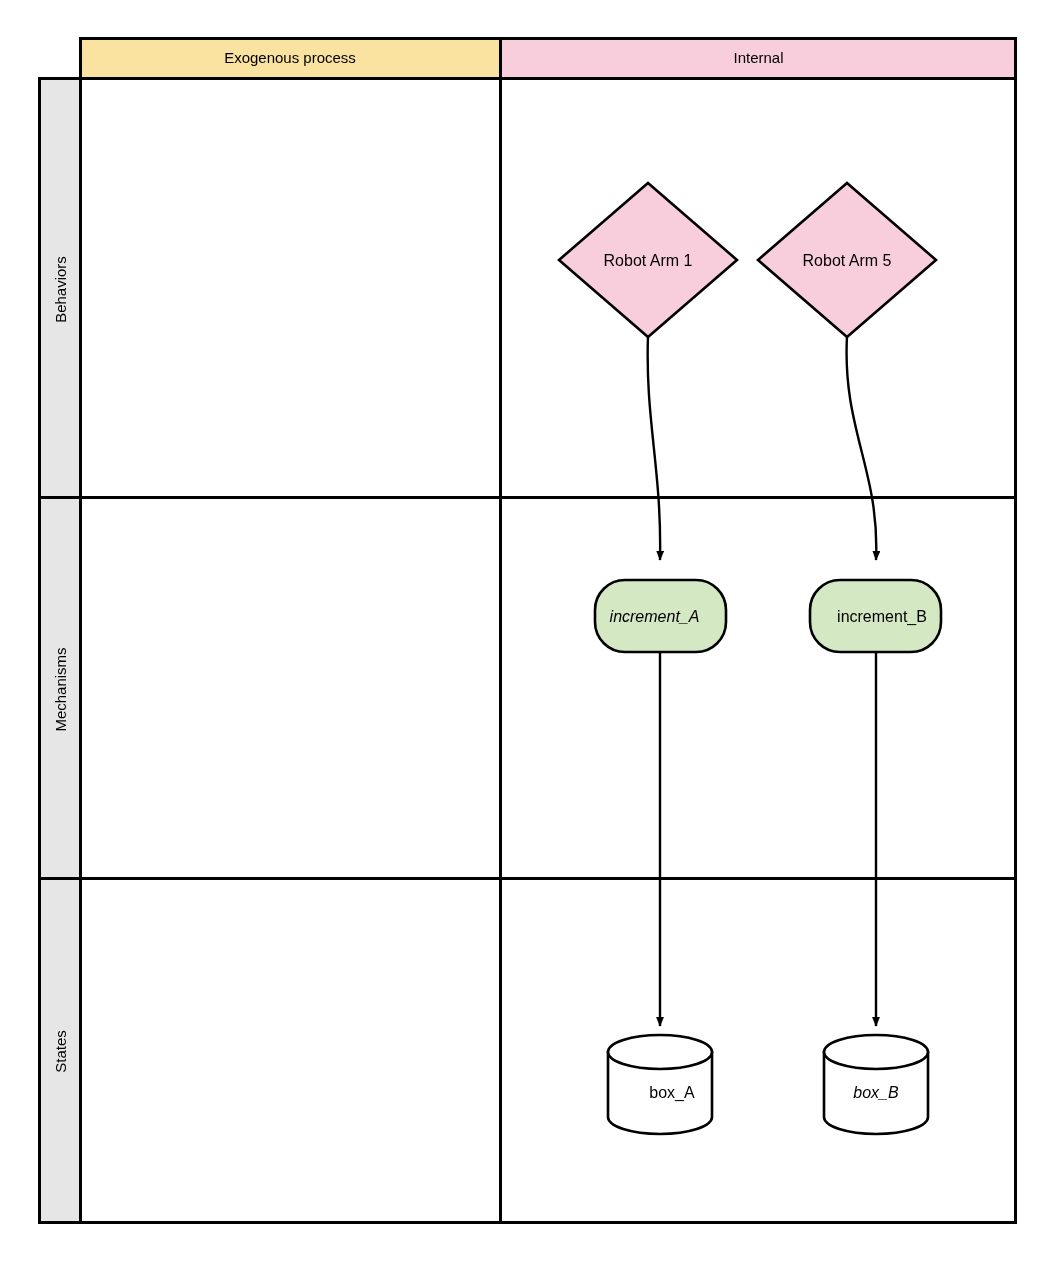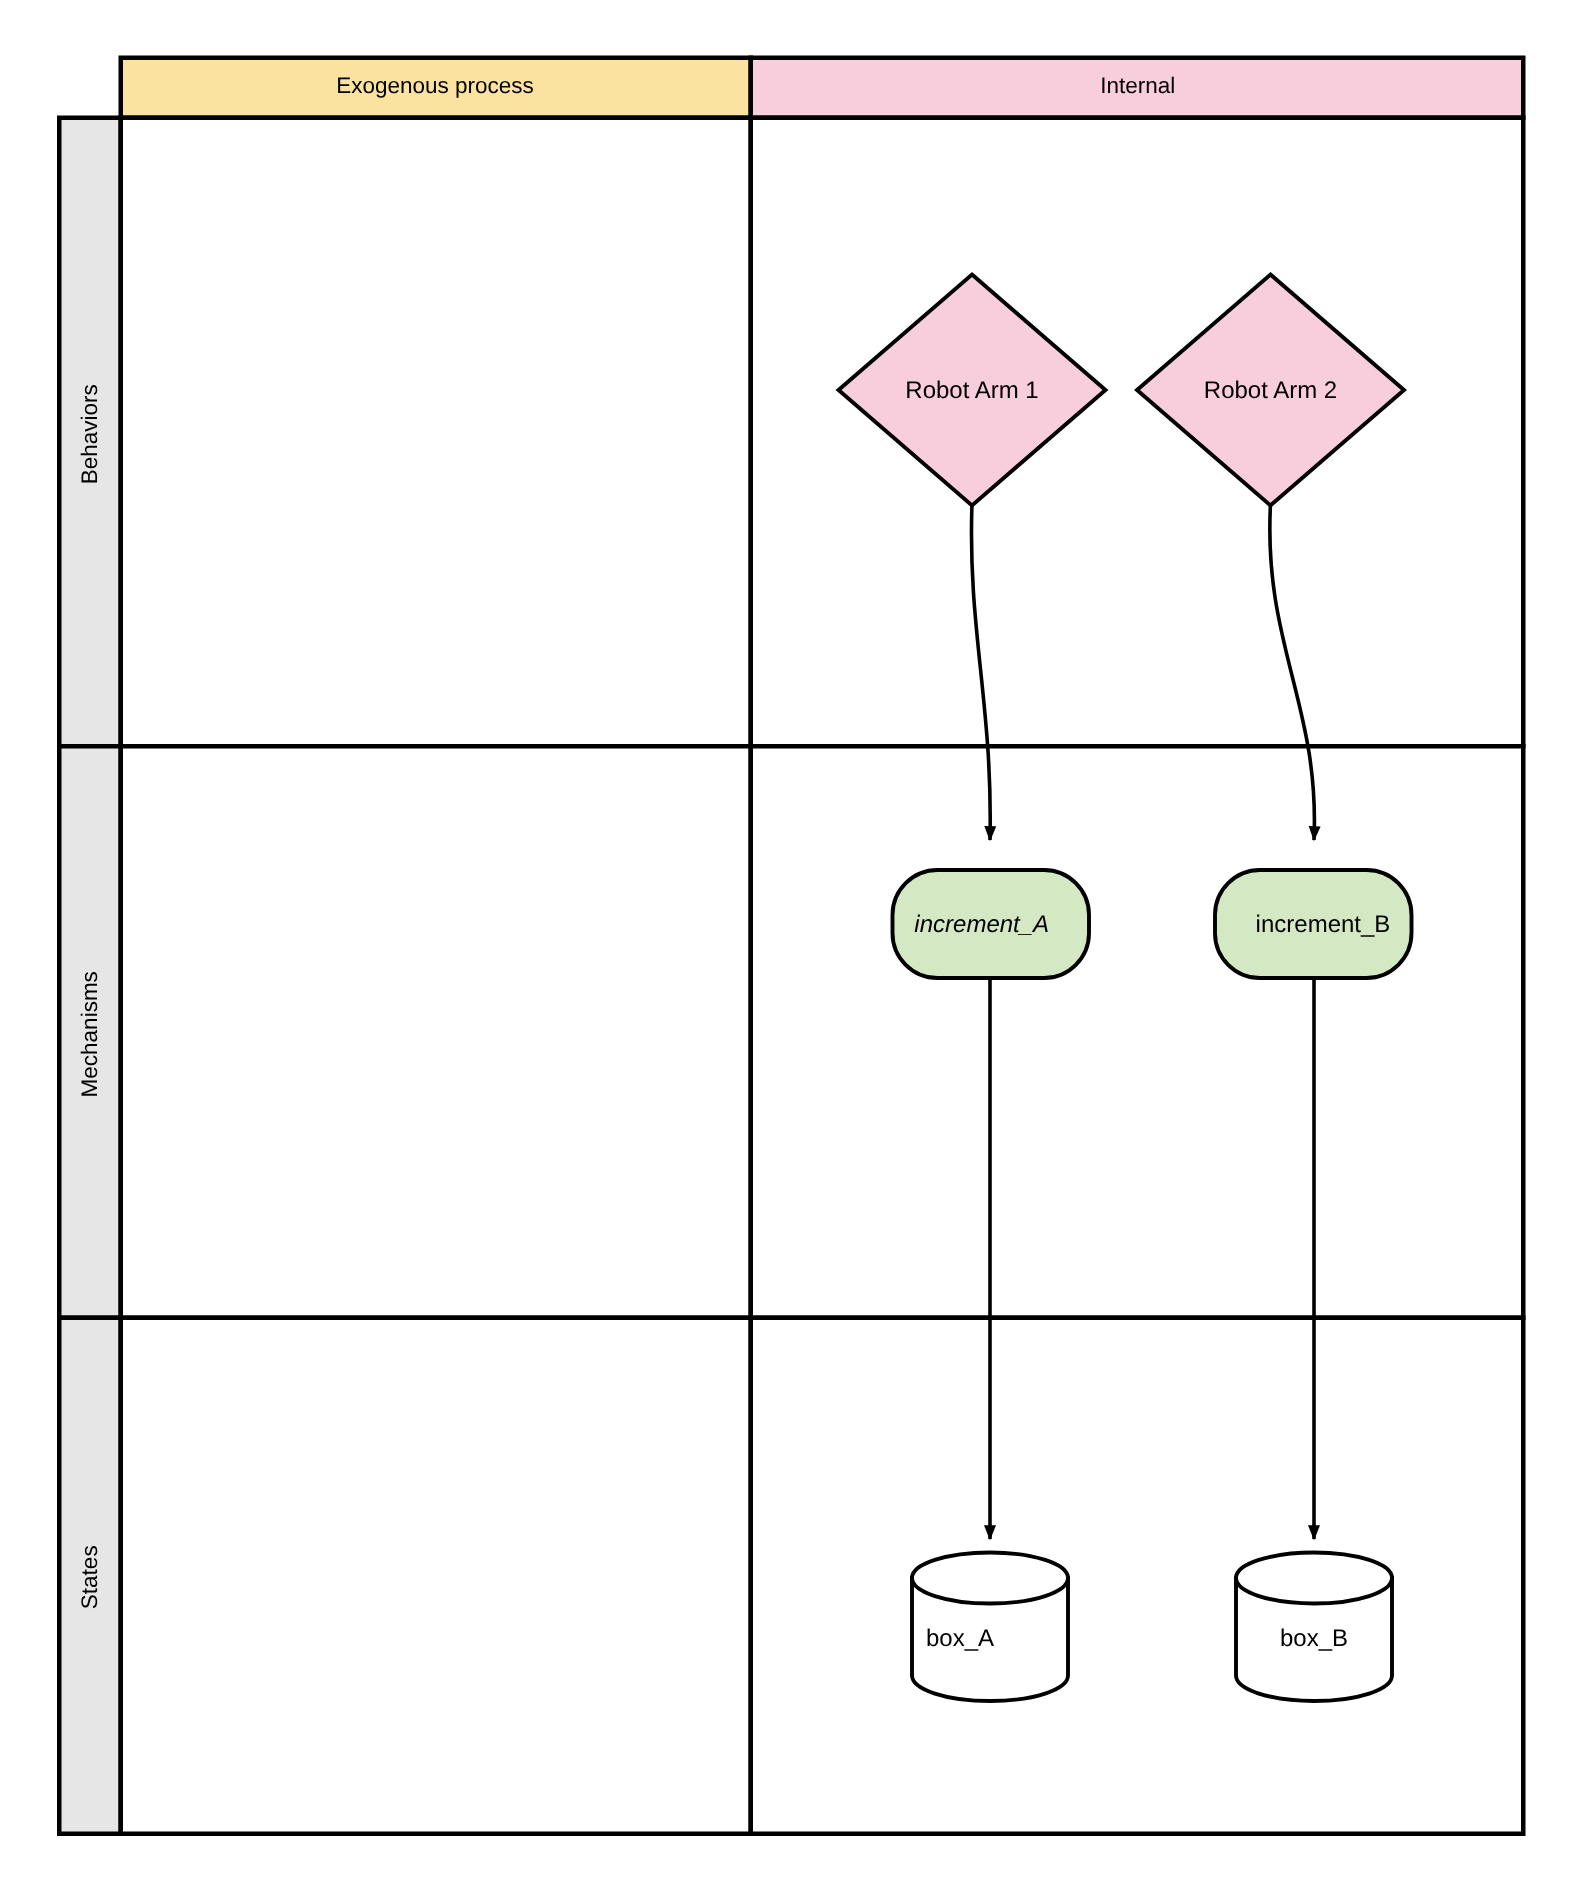--- a/index.html
+++ b/index.html
@@ -108,21 +108,21 @@
   </svg>
 
   <div class="header-label" style="left:80px; top:49px; width:420px;">Exogenous process</div>
   <div class="header-label" style="left:501px; top:49px; width:515px;">Internal</div>
 
   <div class="row-label" style="left:8px; top:281px; width:104px; text-align:center; transform:rotate(-90deg);">Behaviors</div>
   <div class="row-label" style="left:8px; top:681px; width:104px; text-align:center; transform:rotate(-90deg);">Mechanisms</div>
   <div class="row-label" style="left:8px; top:1043px; width:104px; text-align:center; transform:rotate(-90deg);">States</div>
 
   <div class="node-label" style="left:558px; top:252px; width:180px;">Robot Arm 1</div>
-  <div class="node-label" style="left:757px; top:252px; width:180px;">Robot Arm 2</div>
+  <div class="node-label" style="left:757px; top:252px; width:180px;">Robot Arm 5</div>
 
   <div class="node-label" style="left:595px; top:608px; width:119px;font-style:italic;">increment_A</div>
   <div class="node-label" style="left:810px; top:608px; width:144px;">increment_B</div>
 
-  <div class="node-label" style="left:576px; top:1084px; width:104px;padding-left:12px;">box_A</div>
-  <div class="node-label" style="left:824px; top:1084px; width:104px;">box_B</div>
+  <div class="node-label" style="left:608px; top:1084px; width:104px;padding-left:12px;">box_A</div>
+  <div class="node-label" style="left:824px; top:1084px; width:104px;font-style:italic;">box_B</div>
 
 </div>
 
 </body></html>

